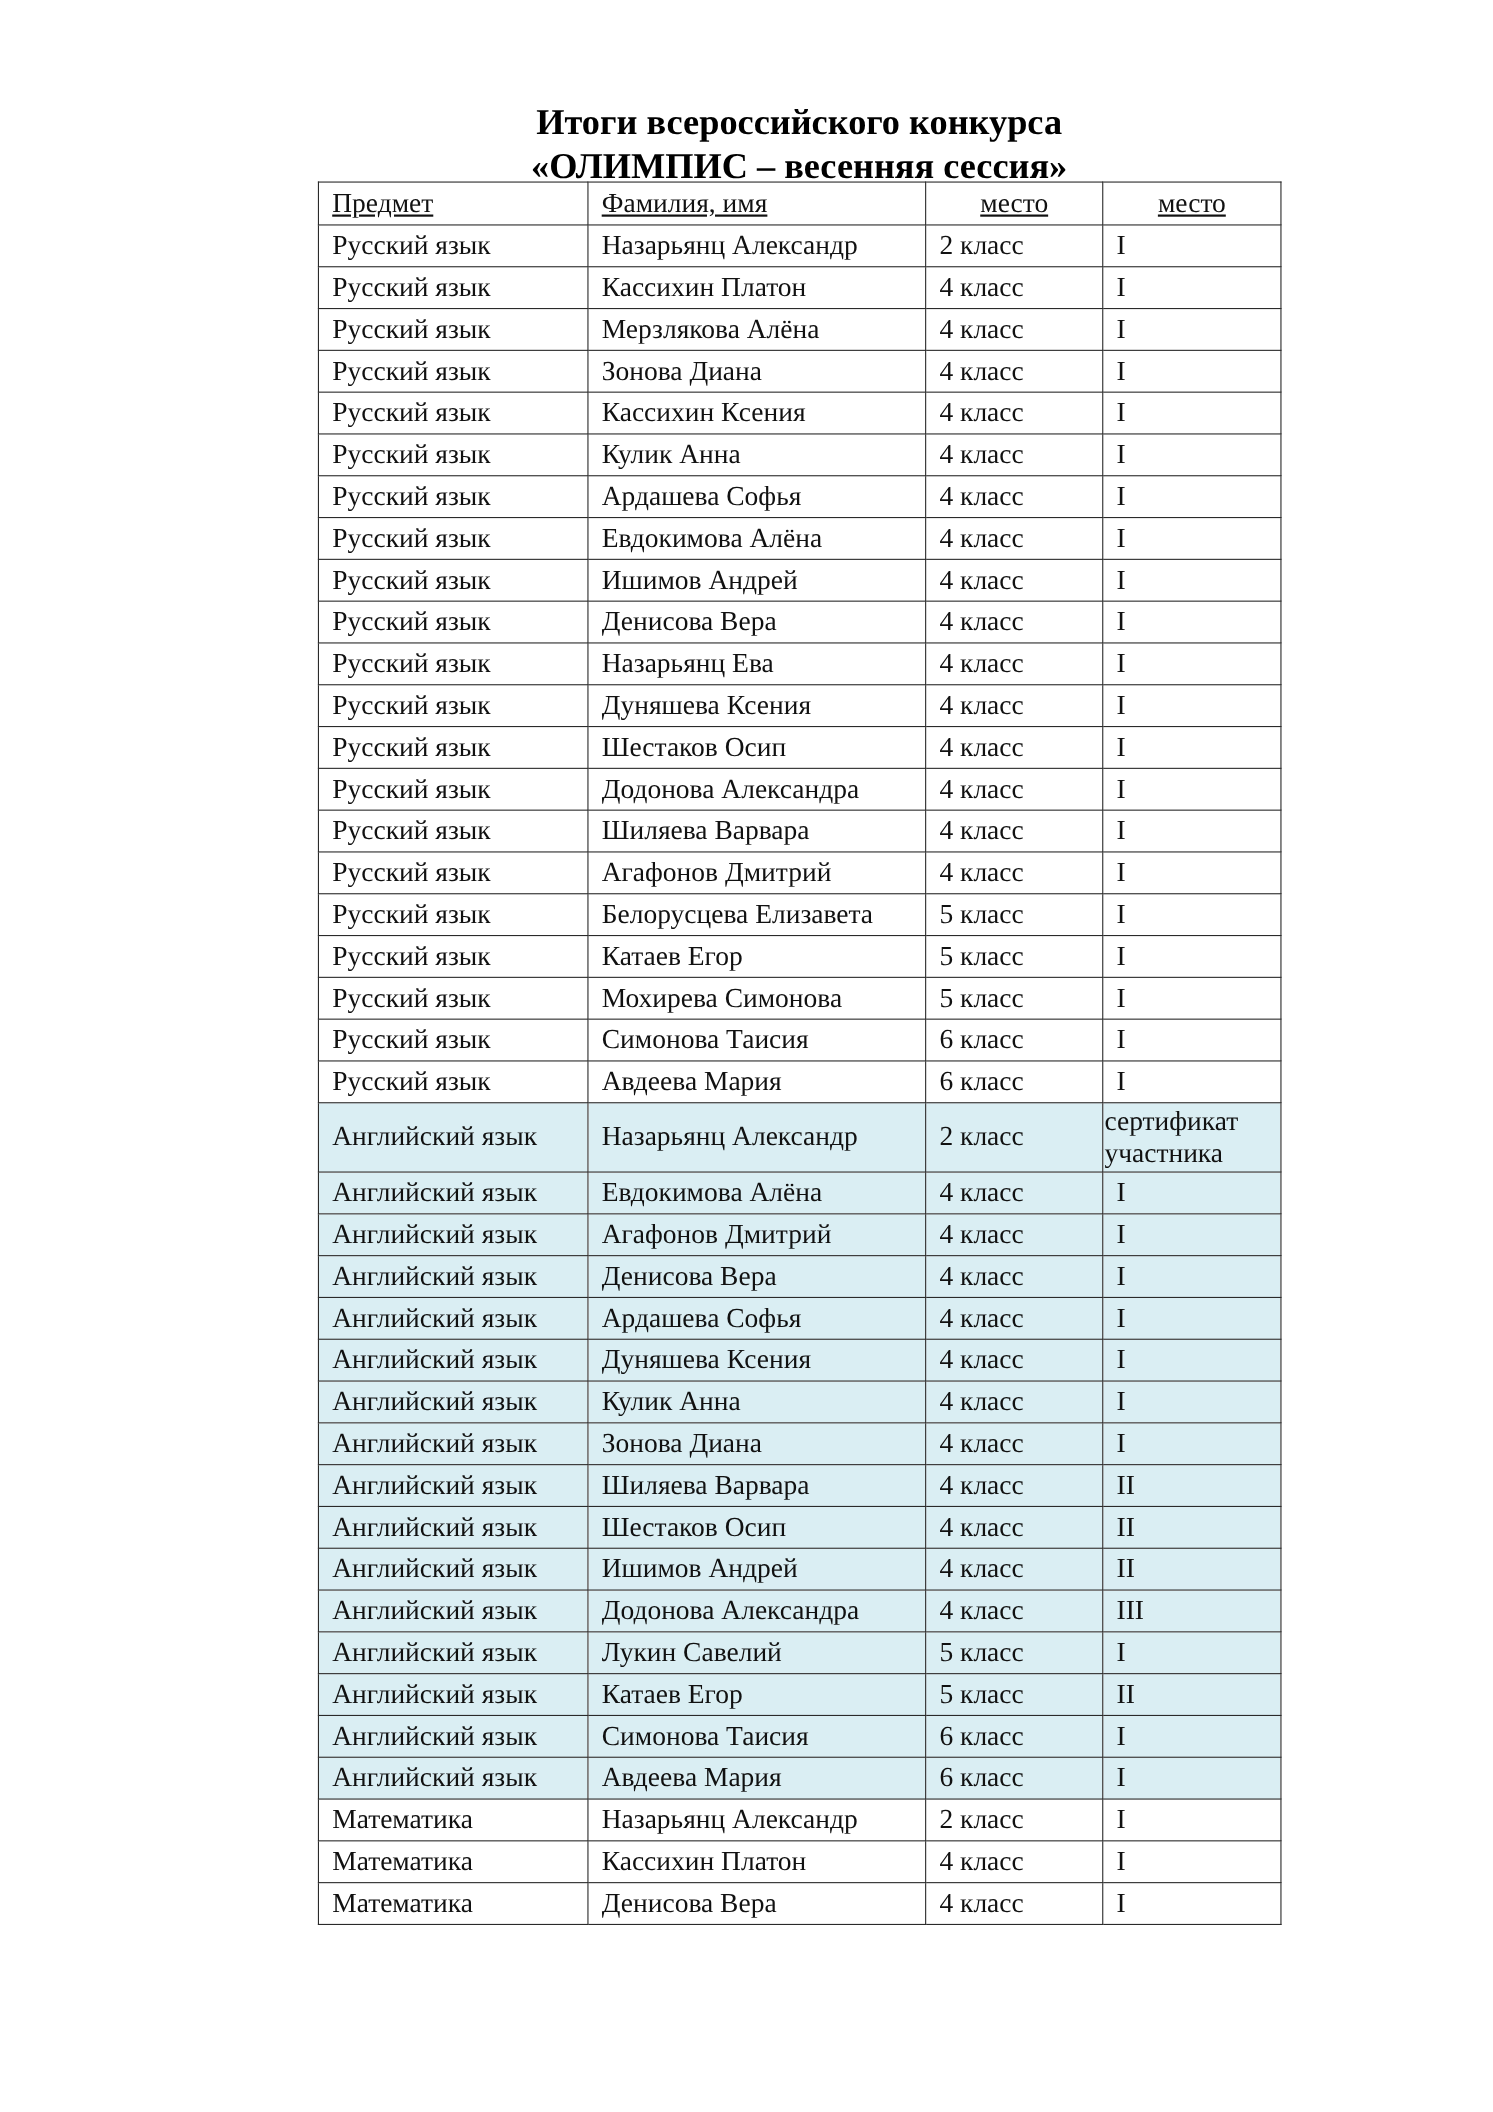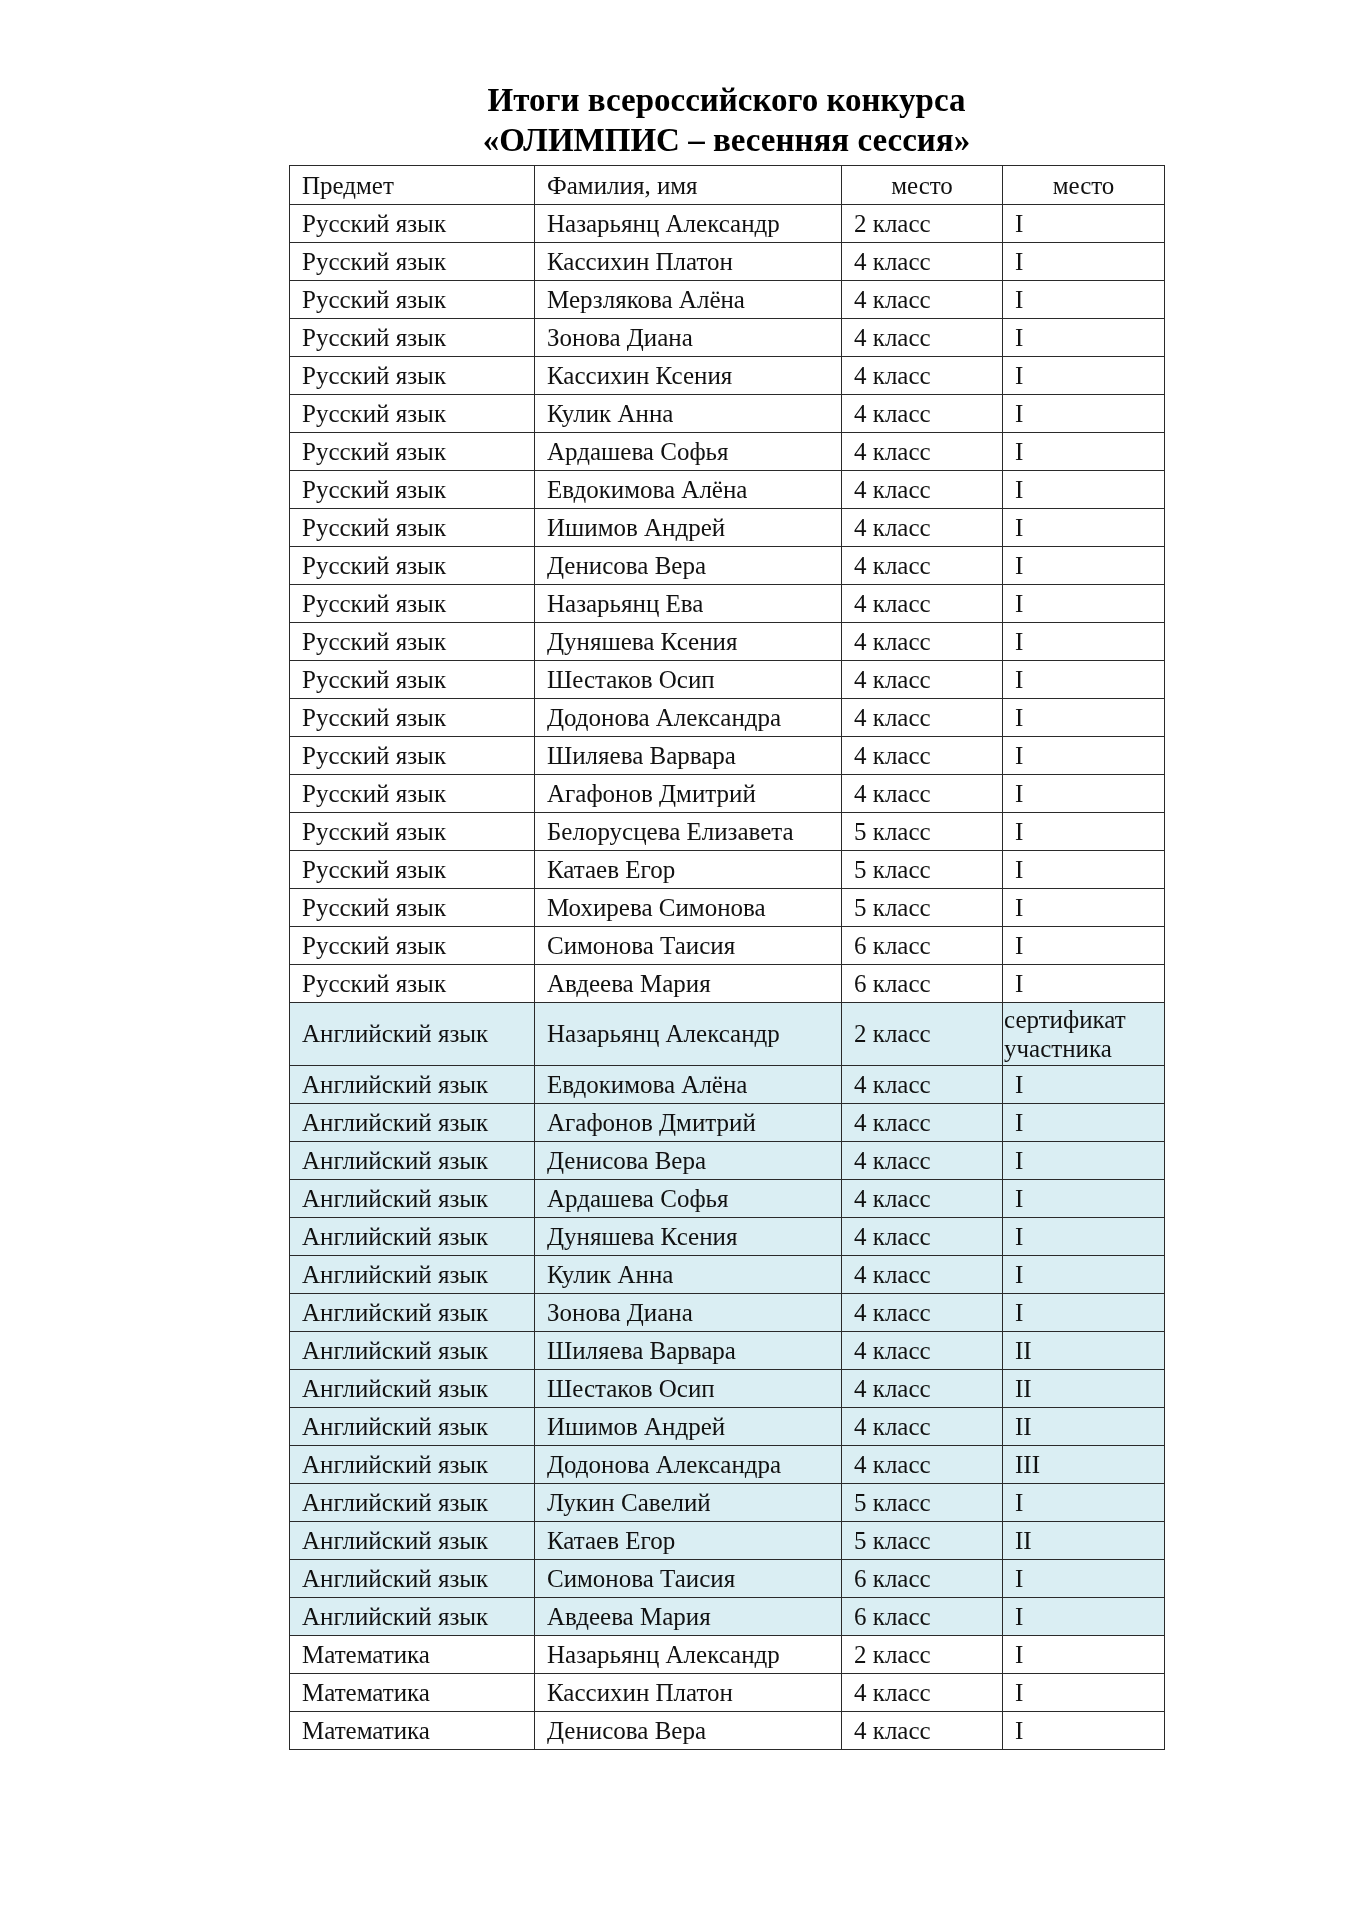--- a/index.html
+++ b/index.html
@@ -12,21 +12,21 @@
       height: 1920px;
       position: relative;
       overflow: hidden;
       font-family: "Liberation Serif", "DejaVu Serif", serif;
       color: #111111;
     }
     .title {
       position: absolute;
       left: 289px;
       width: 875px;
-      top: 80px;
+      top: 92px;
       text-align: center;
       font-weight: bold;
       font-size: 33px;
       line-height: 40px;
       color: #000;
     }
     .title div { white-space: nowrap; }
     table.results {
       position: absolute;
       left: 289px;
@@ -44,21 +44,21 @@
       border: 1.6px solid #2a2a2a;
       padding: 0 0 0 12px;
       height: 37px;
       line-height: 28px;
       text-align: left;
       vertical-align: middle;
       font-weight: normal;
       white-space: nowrap;
       overflow: hidden;
     }
-    table.results thead th { height: 36px; padding-top: 2px; }
+    table.results thead th { height: 36px; padding-top: 2px; text-decoration: underline; }
     table.results thead th.center { text-align: center; padding-left: 0; }
     table.results td.place-cert {
       white-space: normal;
       line-height: 29px;
       padding-left: 1px;
       height: 62px;
     }
     tr.row-english td { background: #daeef3; }
   </style>
 </head>

